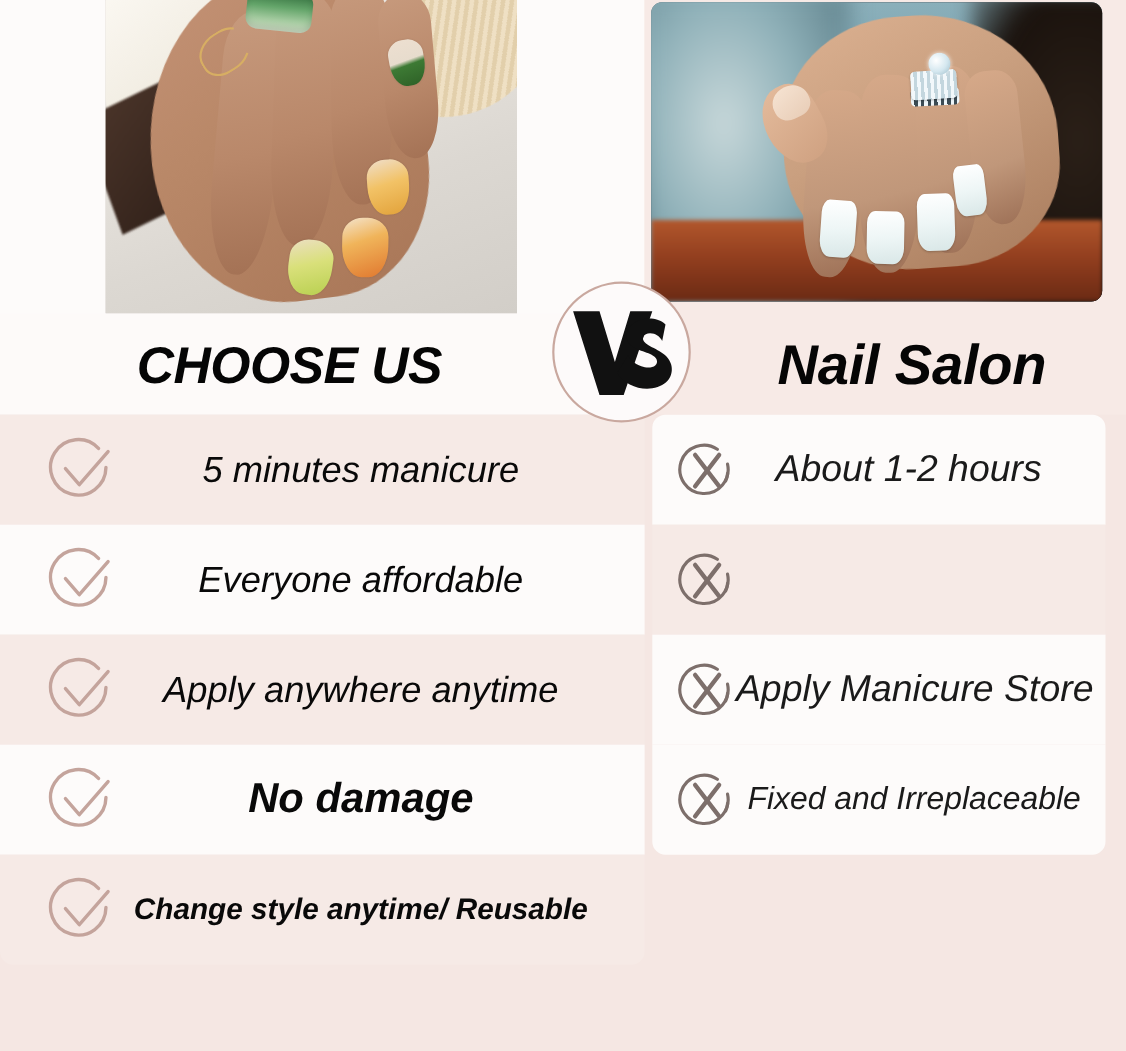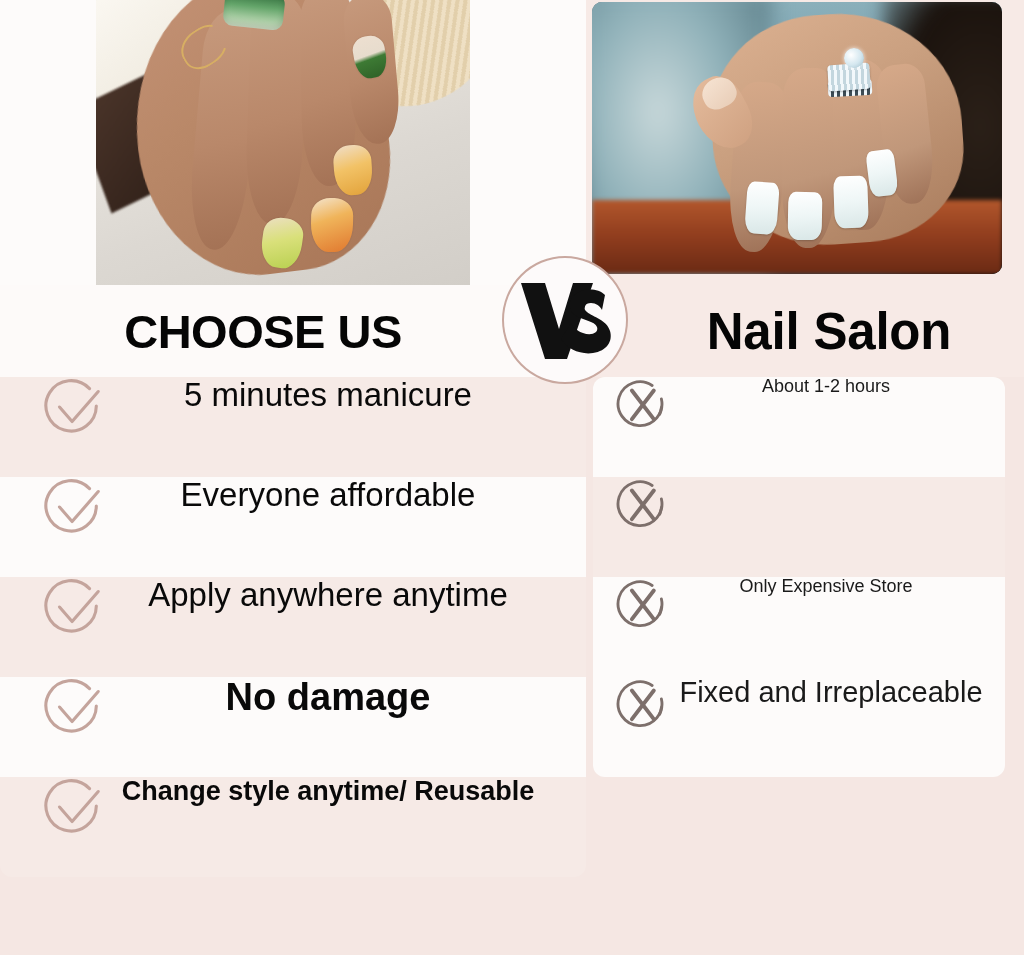--- a/index.html
+++ b/index.html
@@ -13,20 +13,21 @@
     overflow: hidden;
     background: #f5e7e3;
     font-family: "Liberation Sans", "DejaVu Sans", sans-serif;
     -webkit-font-smoothing: antialiased;
   }
   .page {
     position: relative;
     width: 1024px;
     height: 955px;
     background: #f5e7e3;
+    font-style: italic;
   }
 
   
   .photo-band {
     position: absolute;
     left: 0;
     top: 0;
     width: 1024px;
     height: 288px;
   }
@@ -308,20 +309,21 @@
     position: absolute;
     top: 0;
   }
   .col-left  { left: 0px;   width: 586px; }
   .col-right { left: 593px; width: 412px; }
 
   .row {
     position: relative;
     height: 100px;
     display: flex;
+    align-items: center;
     box-sizing: border-box;
   }
   .row.pink  { background: #f6eae6; }
   .row.white { background: #fdfbfa; }
 
   .col-left  .row { padding-left: 44px; padding-right: 10px; }
   .col-right .row { padding-left: 22px; padding-right: 8px; }
 
   .col-left  .row:last-child { border-radius: 0 0 12px 12px; }
   .col-right .row:first-child { border-radius: 12px 12px 0 0; }
@@ -349,21 +351,21 @@
   }
   .col-left .row-label.bold {
     font-size: 38px;
     font-weight: 700;
   }
   .col-left .row-label.small {
     font-size: 27px;
     font-weight: 600;
   }
   .col-right .row-label {
-    font-size: 18px;
+    font-size: 34px;
     font-weight: 400;
     color: #1a1a1a;
     padding-right: 14px;
   }
   .col-right .row-label.tight {
     font-size: 29px;
     padding-right: 4px;
   }
 </style>
 </head>
@@ -501,21 +503,21 @@
         </svg>
       </div>
 
       <div class="row white">
         <svg class="icon" viewBox="0 0 64 64">
           <path d="M44 10 A26 26 0 1 0 55 26" fill="none" stroke="#7d6f6b" stroke-width="3.4" stroke-linecap="round"></path>
           <path d="M55 36 A26 26 0 0 1 53 44" fill="none" stroke="#7d6f6b" stroke-width="3.4" stroke-linecap="round"></path>
           <path d="M20 16 L46 50" fill="none" stroke="#7d6f6b" stroke-width="4.6" stroke-linecap="round"></path>
           <path d="M46 16 L20 50" fill="none" stroke="#7d6f6b" stroke-width="4.6" stroke-linecap="round"></path>
         </svg>
-        <span class="row-label">Only Expensive Store</span>
+        <span class="row-label">Apply Manicure Store</span>
       </div>
 
 
       <div class="row white">
         <svg class="icon" viewBox="0 0 64 64">
           <path d="M44 10 A26 26 0 1 0 55 26" fill="none" stroke="#7d6f6b" stroke-width="3.4" stroke-linecap="round"></path>
           <path d="M55 36 A26 26 0 0 1 53 44" fill="none" stroke="#7d6f6b" stroke-width="3.4" stroke-linecap="round"></path>
           <path d="M20 16 L46 50" fill="none" stroke="#7d6f6b" stroke-width="4.6" stroke-linecap="round"></path>
           <path d="M46 16 L20 50" fill="none" stroke="#7d6f6b" stroke-width="4.6" stroke-linecap="round"></path>
         </svg>

